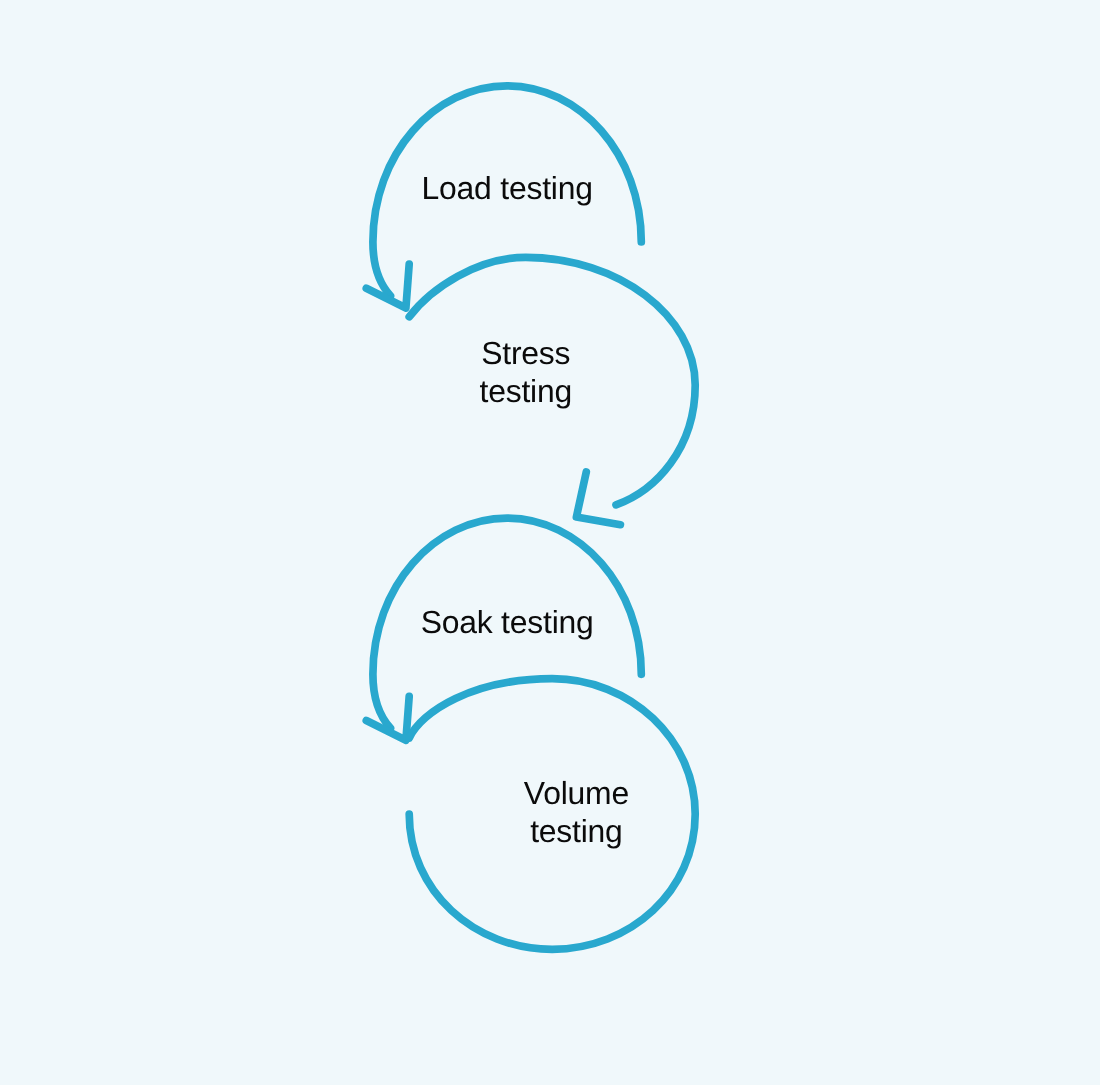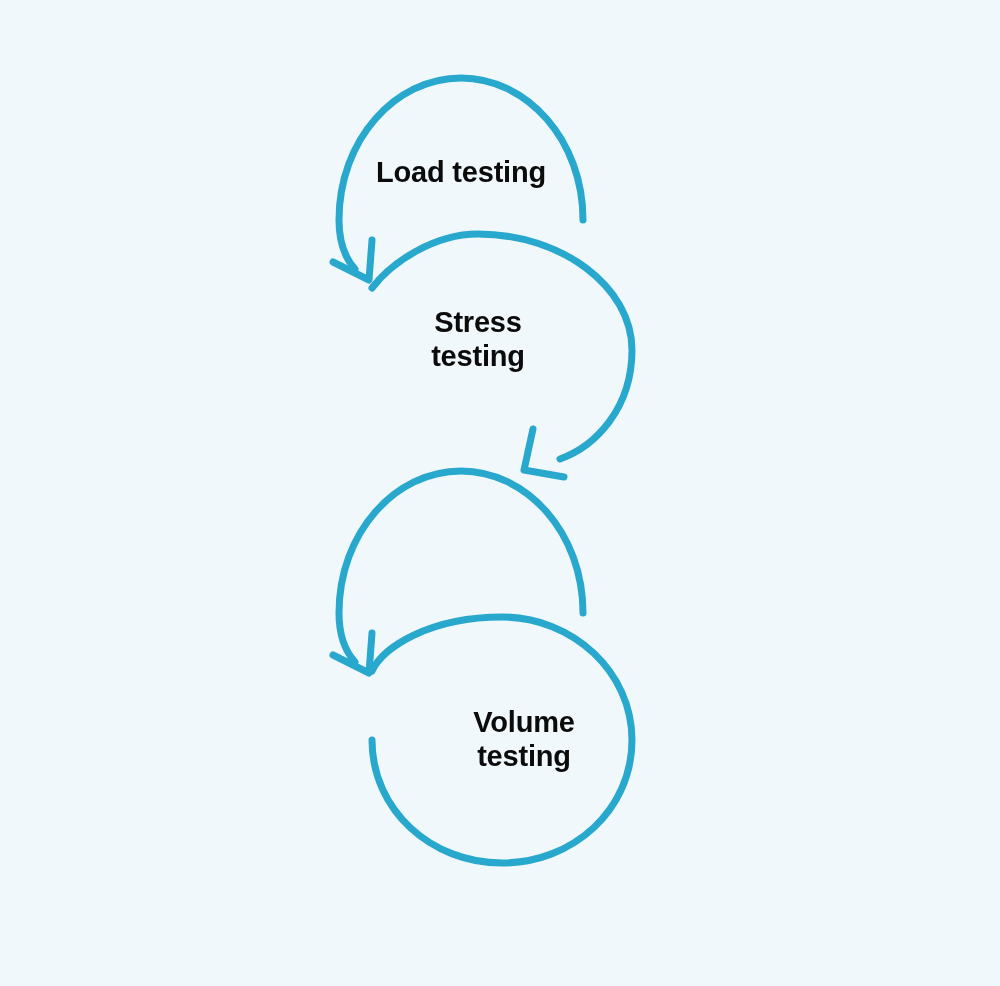--- a/index.html
+++ b/index.html
@@ -24,21 +24,21 @@
     left: 0;
     top: 0;
     width: 1000px;
     height: 986px;
     display: block;
   }
   .step-label {
     position: absolute;
     text-align: center;
     color: #0b0b0b;
-    font-weight: bold;
+    font-weight: normal;
     font-family: "Liberation Sans", sans-serif;
     font-size: 29px;
     line-height: 34px;
     letter-spacing: -0.2px;
     white-space: pre-line;
     transform: translate(-50%, -50%);
     pointer-events: none;
   }
 </style>
 </head>
@@ -80,17 +80,18 @@
                C 431 863, 372 810, 372 740" fill="none" stroke="#29a8ce" stroke-width="7" stroke-linecap="round"></path>
     </g>
 
   </svg>
 
   <div class="step-label" style="left:461px; top:172px;">Load testing</div>
 
   <div class="step-label" style="left:478px; top:339px;text-align:center;">Stress
 testing</div>
 
+  <div class="step-label" style="left:461px; top:566px;">Soak testing</div>
 
   <div class="step-label" style="left:524px; top:739px;">Volume
 testing</div>
 
 </div>
 
 </body></html>

